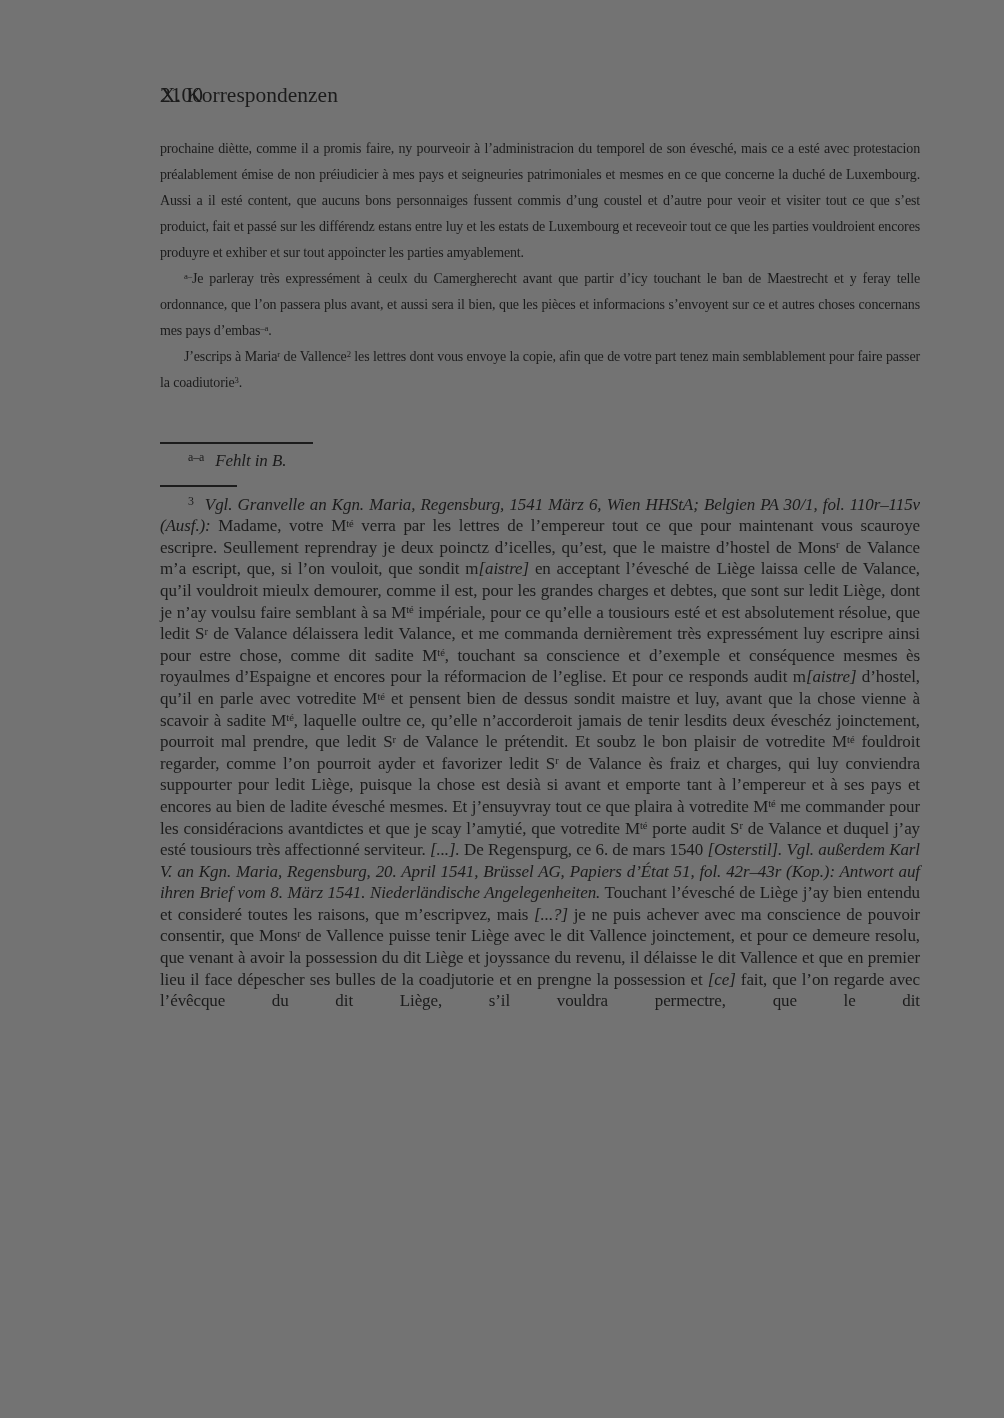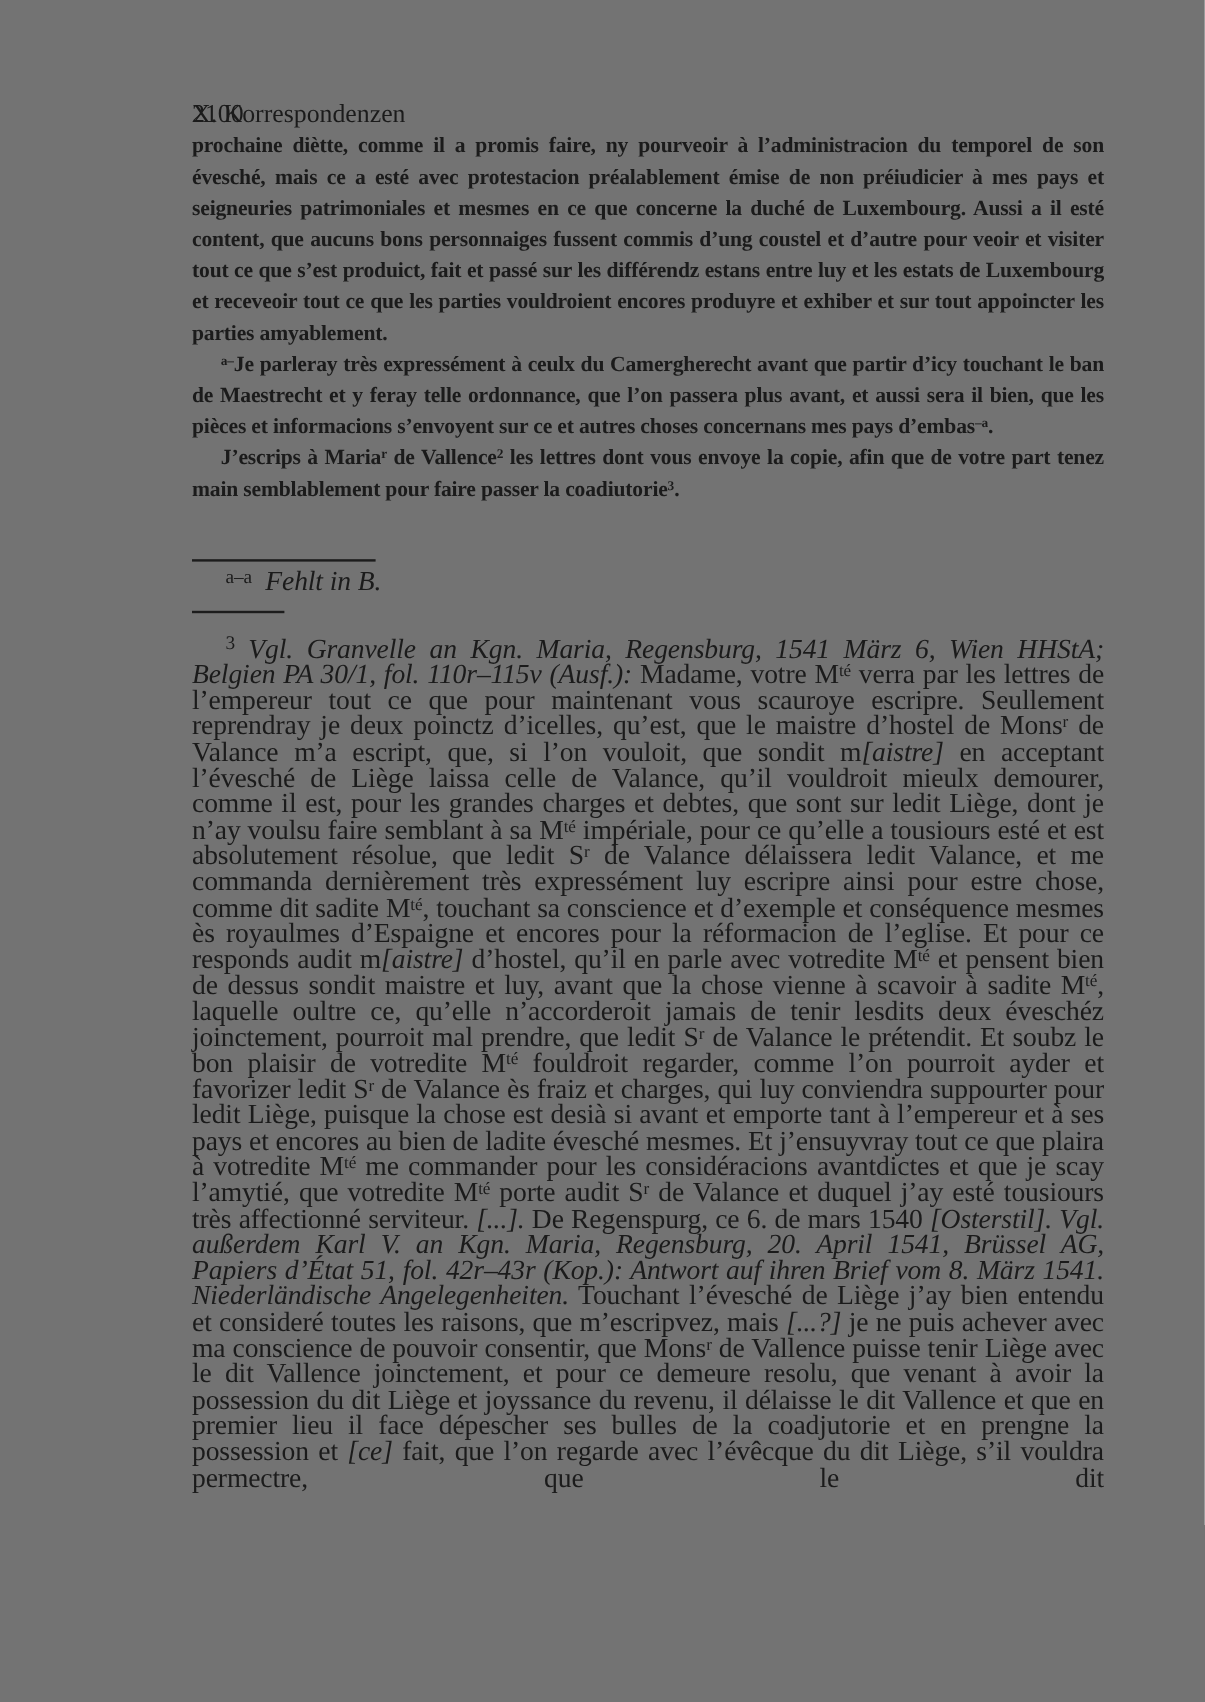--- a/index.html
+++ b/index.html
@@ -25,50 +25,49 @@
     margin-top: 82px;
     height: 26px;
     font-size: 21.5px;
     line-height: 26px;
   }
   .page-num { position: absolute; left: 0; top: 0; }
   .running-title { display: block; }
 
   
   .body-text {
-    margin-top: 0;
-    font-size: 18px;
+    margin-top: 28px;
+    font-size: 14px;
     line-height: 26px;
     text-align: justify;
     letter-spacing: -0.15px;
-    font-weight: bold;
   }
   .para { margin: 0; }
   .para.indent { text-indent: 24px; }
 
   
   .footnotes {
     margin-top: 46px;
-    font-size: 23px;
+    font-size: 17px;
     line-height: 21.6px;
     letter-spacing: -0.1px;
   }
   .fn-rule {
     height: 0;
     border: none;
     border-top: 2px solid #1c1c1c;
   }
   .fn-rule-long  { width: 153px; margin: 0 0 6px 0; }
   .fn-rule-short { width: 77px;  margin: 13px 0 6px 0; }
   .fn {
     margin: 0;
     text-indent: 28px;
     text-align: justify;
   }
-  .fn.note3 { margin-top: 19px; }
+  .fn.note3 { margin-top: 7px; }
   .fn.flush-last { text-align-last: justify; }
 
   
   .it { font-style: italic; }
   .sup {
     font-size: 62%;
     line-height: 0;
     position: relative;
     top: -0.42em;
   }

